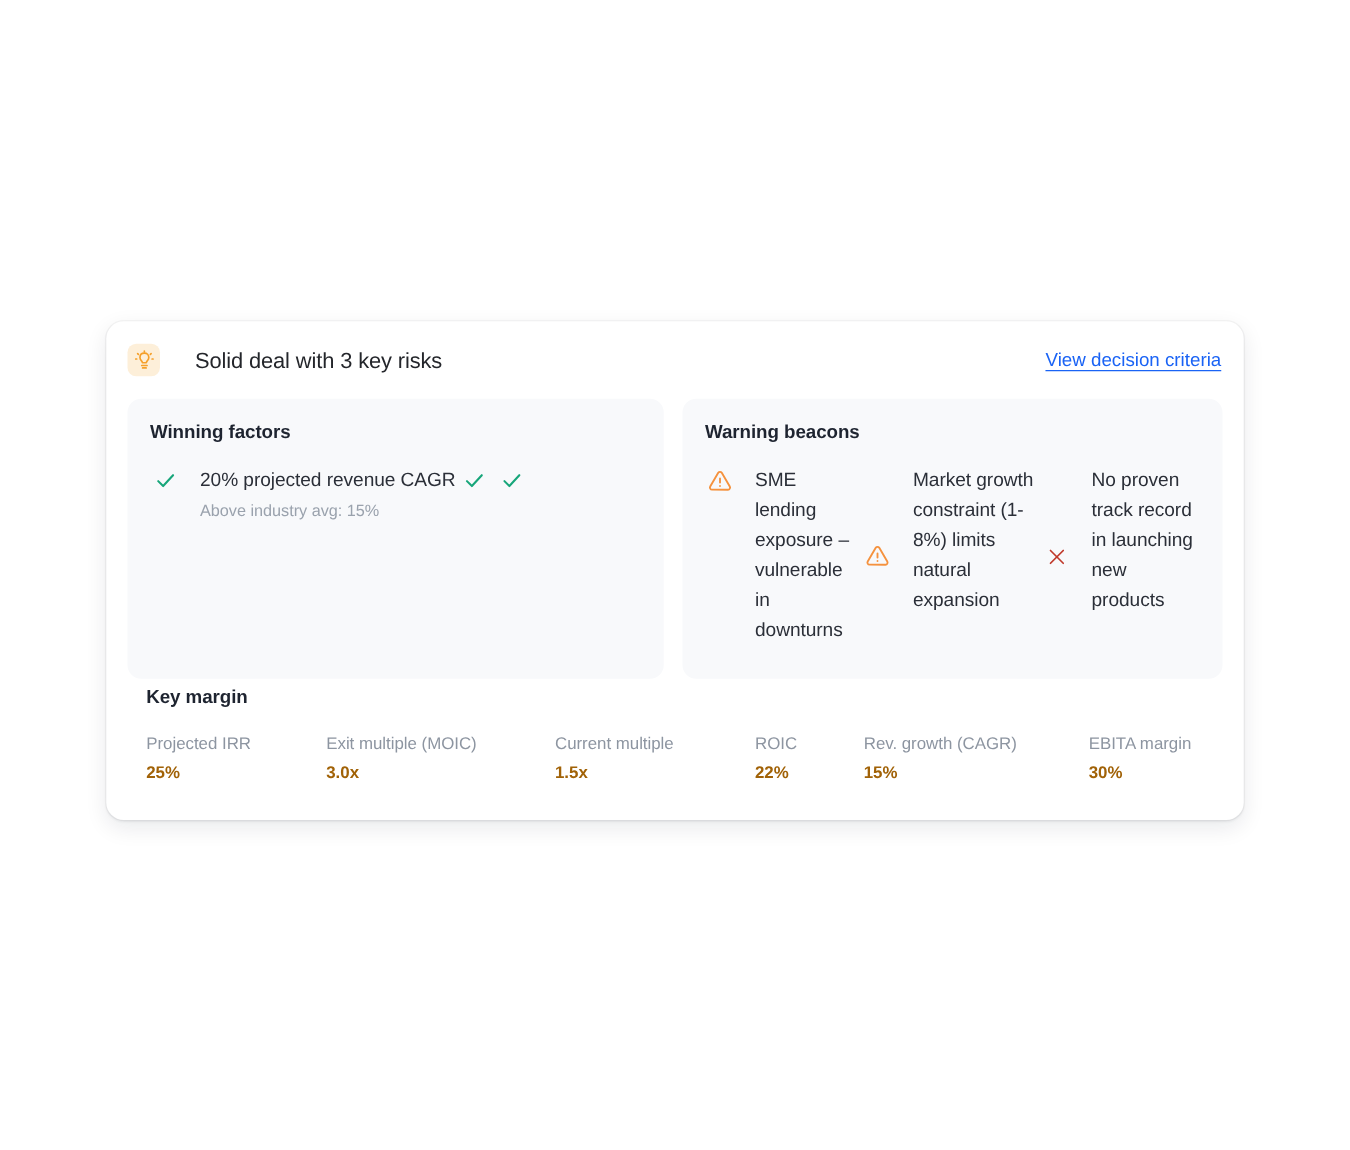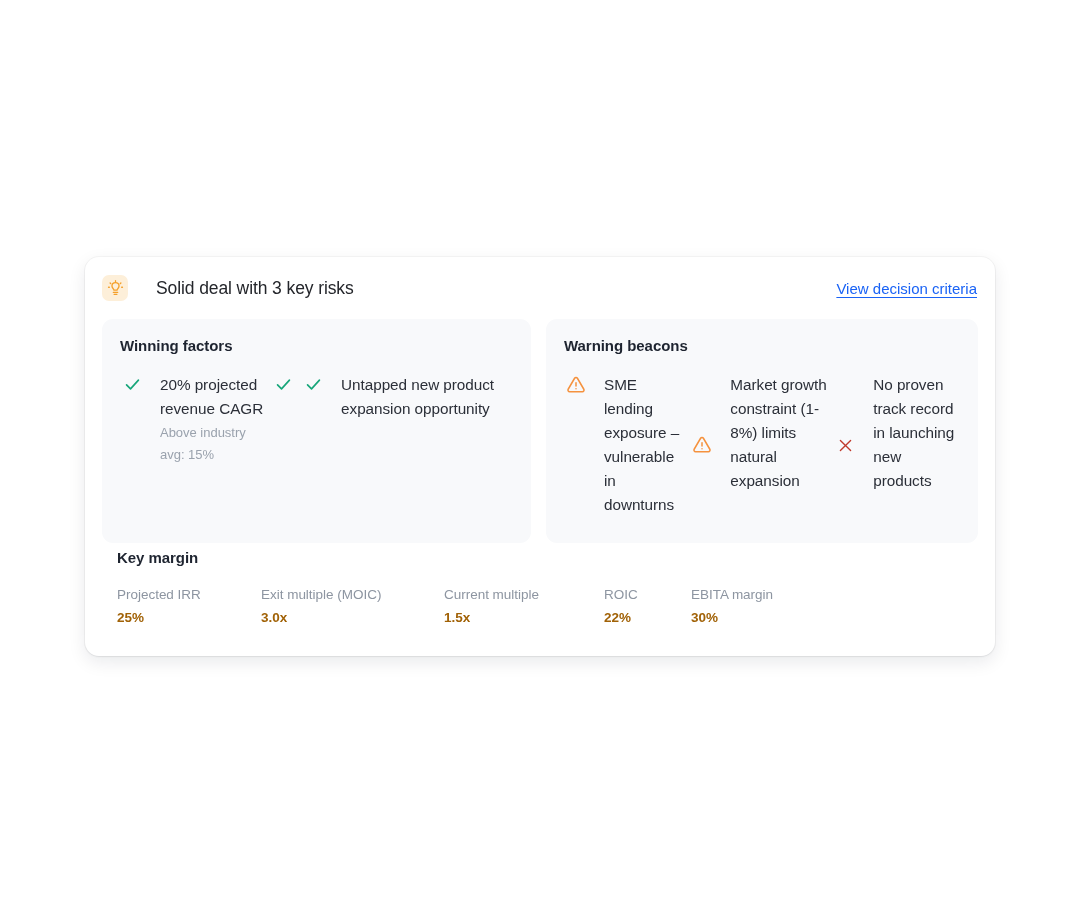--- a/index.html
+++ b/index.html
@@ -245,23 +245,20 @@
               </svg>
             </span>
           </div>
 
           <div class="item">
             <span class="item-icon">
               <svg width="19" height="19" viewBox="0 0 24 24" fill="none" stroke="#17a67a" stroke-width="2.1" stroke-linecap="round" stroke-linejoin="round">
                 <path d="M4.5 12.5l5 5 10-11"></path>
               </svg>
             </span>
-            <div class="item-body">
-              <div class="item-main">Untapped new product expansion opportunity</div>
-            </div>
           </div>
 
         </div>
       </div>
 
       <div class="panel right">
         <div class="panel-title">Warning beacons</div>
         <div class="items">
 
           <div class="item">
@@ -324,20 +321,24 @@
         <div class="kf-cell">
           <div class="kf-label">Current multiple</div>
           <div class="kf-value">1.5x</div>
         </div>
 
         <div class="kf-cell">
           <div class="kf-label">ROIC</div>
           <div class="kf-value">22%</div>
         </div>
 
+        <div class="kf-cell">
+          <div class="kf-label">Rev. growth (CAGR)</div>
+          <div class="kf-value">15%</div>
+        </div>
 
         <div class="kf-cell">
           <div class="kf-label">EBITA margin</div>
           <div class="kf-value">30%</div>
         </div>
 
       </div>
     </div>
 
   </div>

